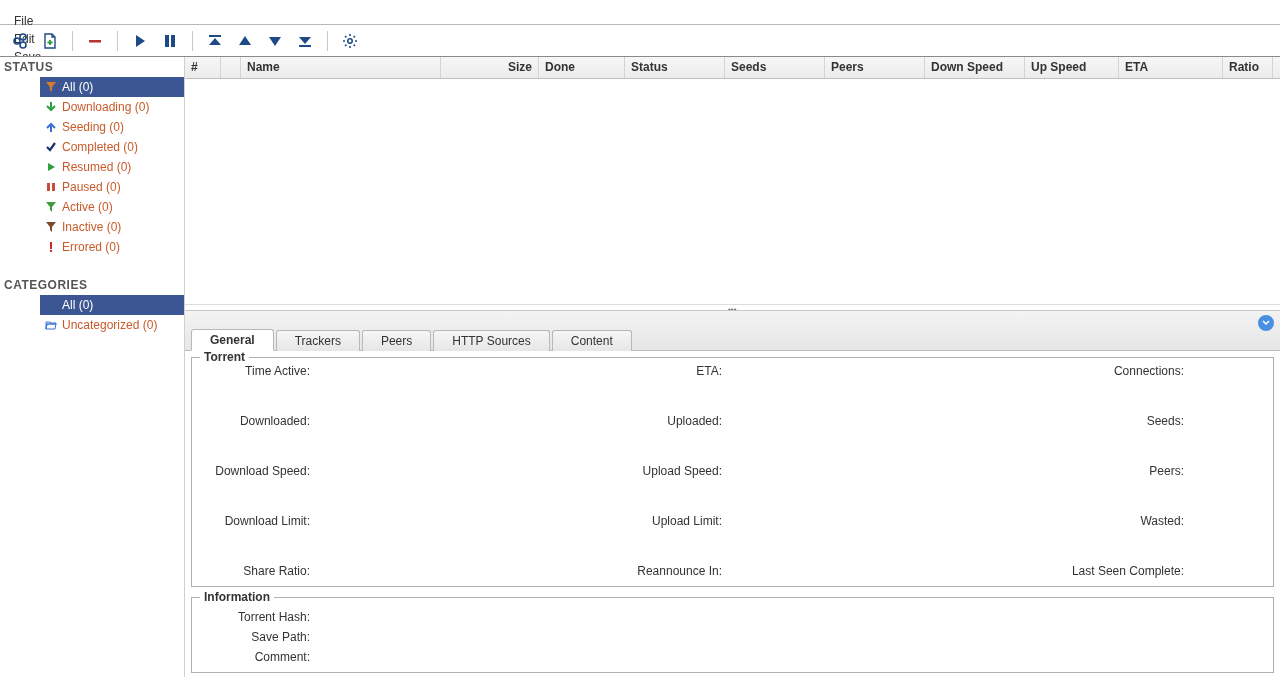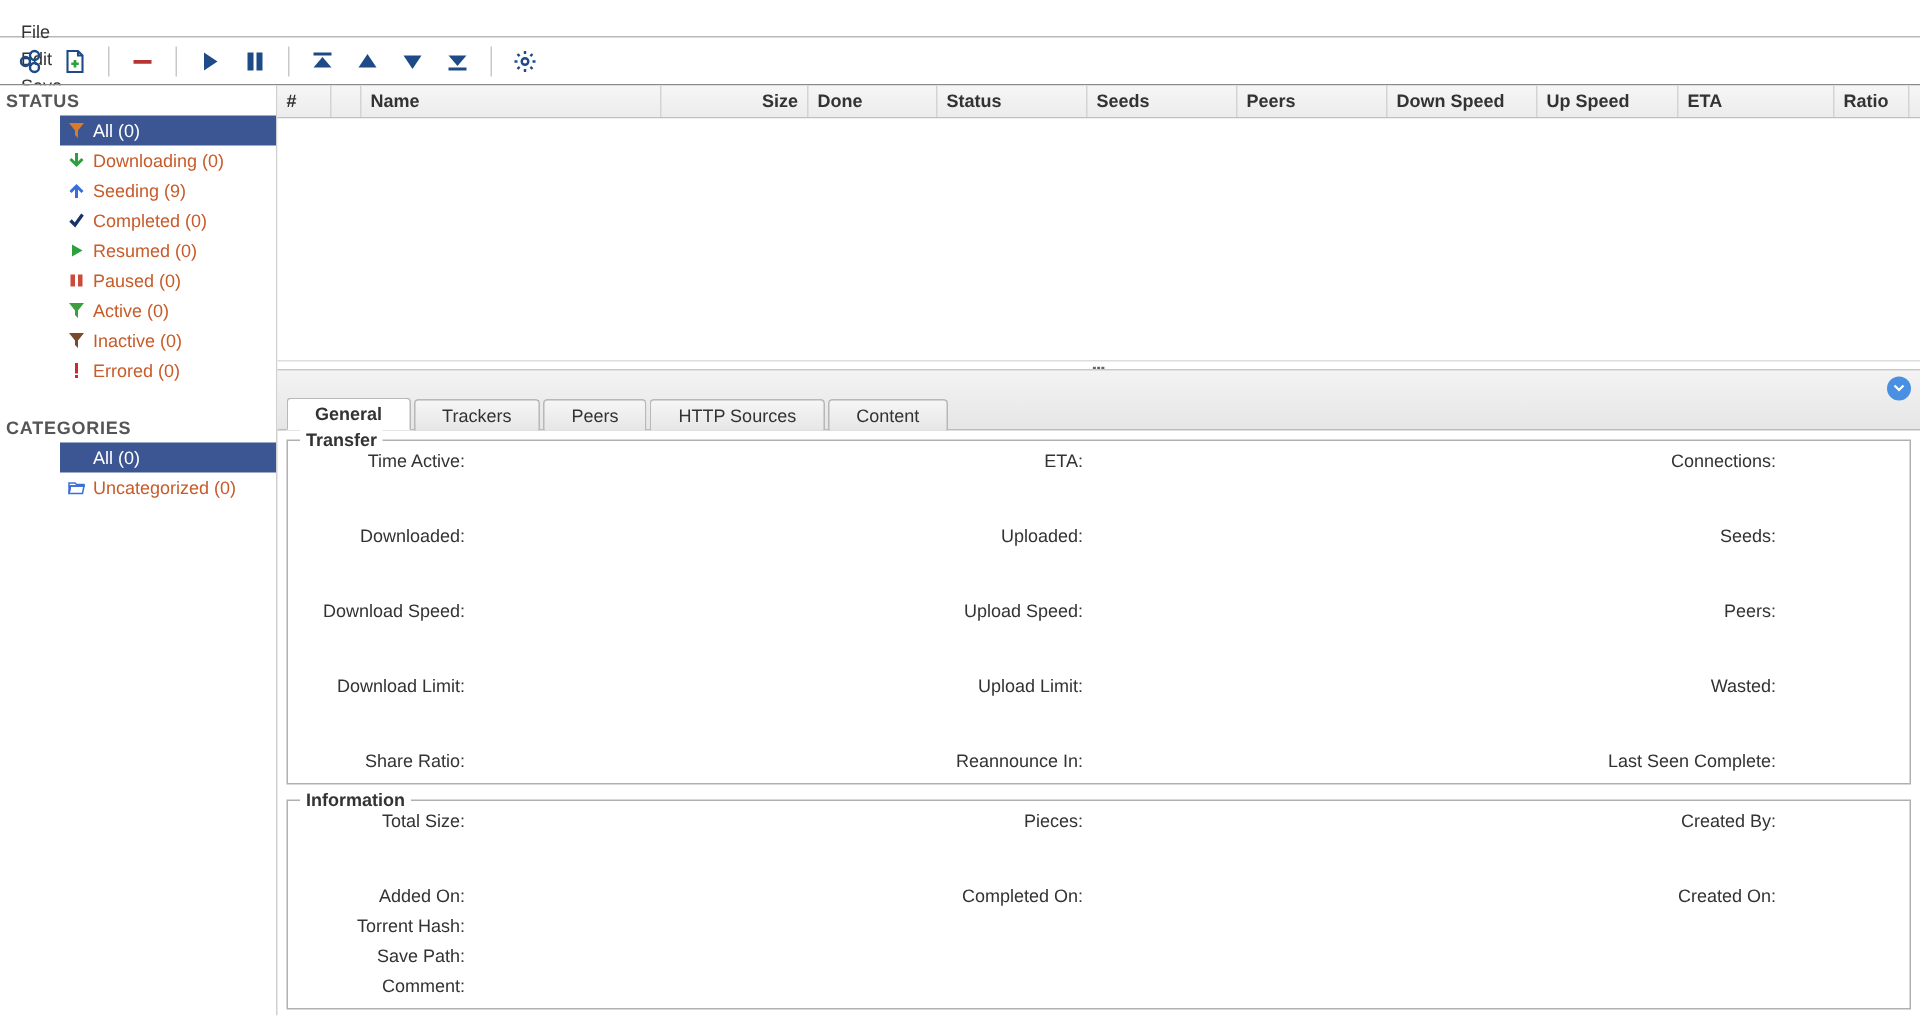--- a/index.html
+++ b/index.html
@@ -332,21 +332,21 @@
             </svg>
           </span>
           <span>Downloading (0)</span>
         </div>
         <div class="sidebar-item">
           <span class="si-icon">
             <svg width="12" height="12" viewBox="0 0 12 12">
               <path d="M6 11V4M2 7l4-4 4 4" stroke="#3a6fd8" stroke-width="2" fill="none"></path>
             </svg>
           </span>
-          <span>Seeding (9)</span>
+          <span>Seeding (0)</span>
         </div>
         <div class="sidebar-item">
           <span class="si-icon">
             <svg width="12" height="12" viewBox="0 0 12 12">
               <path d="M2 6l3 3 5-7" stroke="#16336b" stroke-width="2.2" fill="none"></path>
             </svg>
           </span>
           <span>Completed (0)</span>
         </div>
         <div class="sidebar-item">
@@ -437,21 +437,21 @@
           <div class="tab">HTTP Sources</div>
           <div class="tab">Content</div>
           <div class="collapse-btn">
           <svg width="8" height="8" viewBox="0 0 8 8" class="icon-svg">
               <path d="M1 2 L4 5 L7 2" stroke="#fff" stroke-width="1.5" fill="none"></path>
             </svg>
         </div>
       </div>
 
       <div class="fieldset">
-        <div class="legend">Transfer</div>
+        <div class="legend">Torrent</div>
         <div class="kv-grid" id="transfer-grid">
             <div class="k">Time Active:</div>
             <div class="v"></div>
             <div class="k">ETA:</div>
             <div class="v"></div>
             <div class="k">Connections:</div>
             <div class="v"></div>
             <div class="k">Downloaded:</div>
             <div class="v"></div>
             <div class="k">Uploaded:</div>
@@ -474,34 +474,20 @@
             <div class="v"></div>
             <div class="k">Reannounce In:</div>
             <div class="v"></div>
             <div class="k">Last Seen Complete:</div>
             <div class="v"></div>
           </div>
       </div>
 
       <div class="fieldset">
         <div class="legend">Information</div>
-        <div class="kv-grid" id="info-grid">
-            <div class="k">Total Size:</div>
-            <div class="v"></div>
-            <div class="k">Pieces:</div>
-            <div class="v"></div>
-            <div class="k">Created By:</div>
-            <div class="v"></div>
-            <div class="k">Added On:</div>
-            <div class="v"></div>
-            <div class="k">Completed On:</div>
-            <div class="v"></div>
-            <div class="k">Created On:</div>
-            <div class="v"></div>
-          </div>
         <div class="kv-wide-row" id="info-wide">
             <div class="k">Torrent Hash:</div>
             <div class="v"></div>
             <div class="k">Save Path:</div>
             <div class="v"></div>
             <div class="k">Comment:</div>
             <div class="v"></div>
           </div>
       </div>
     </div>

